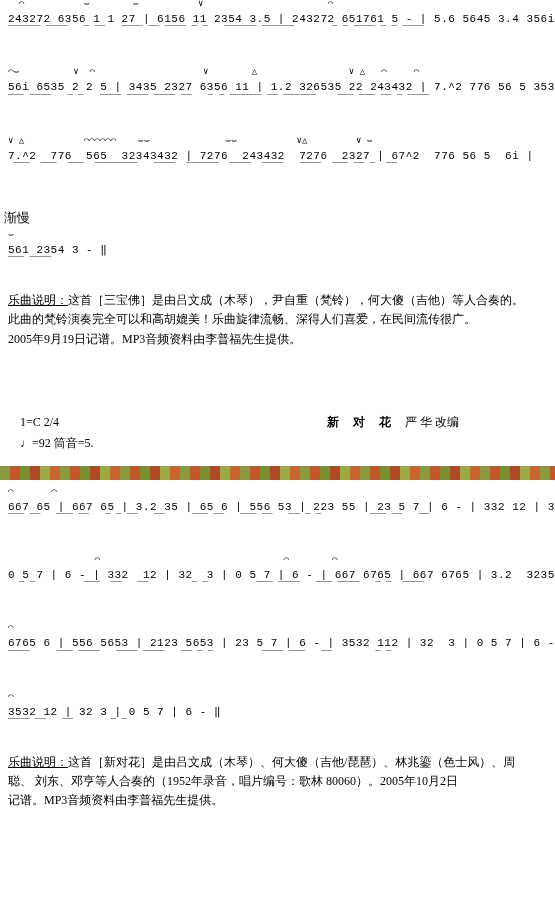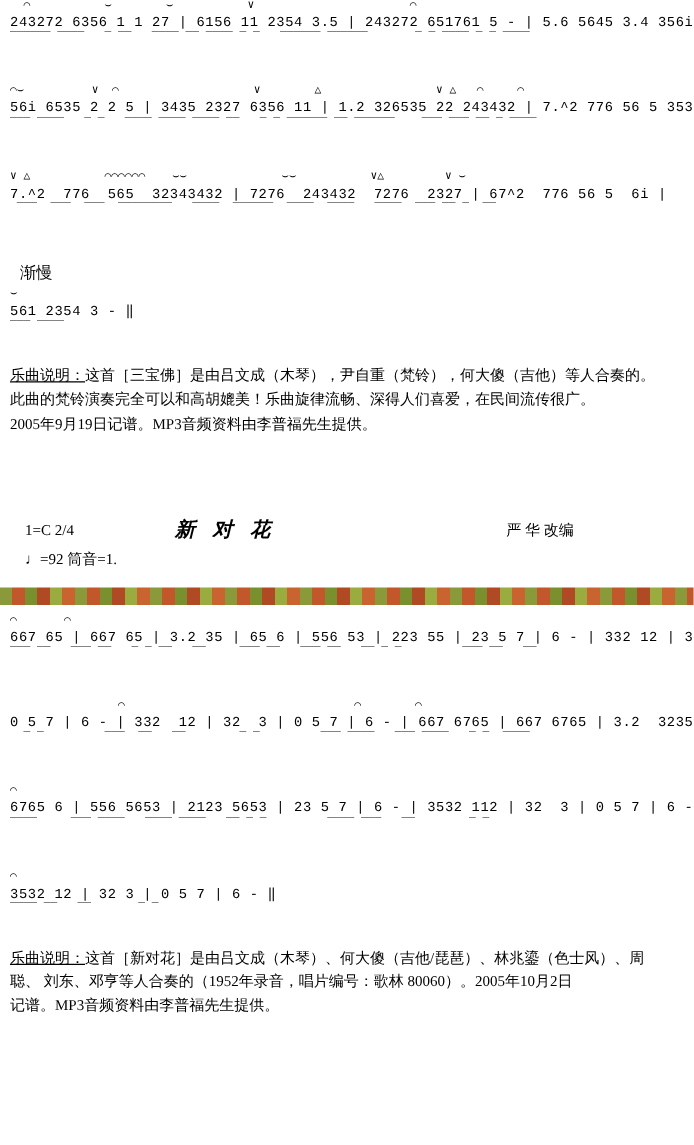--- a/index.html
+++ b/index.html
@@ -33,39 +33,39 @@
     font-size: 9px;
     white-space: pre;
     padding: 0 8px;
     line-height: 0.6;
     height: 8px;
     color: #000;
   }
   .spacer { height: 20px; }
   .spacer-big { height: 32px; }
   .tempo-marking {
-    padding: 4px 16px;
+    padding: 4px 4px;
     font-size: 13px;
   }
   .description {
     padding: 4px 8px;
     font-size: 12px;
     line-height: 1.6;
     color: #000;
   }
   .blue-link { color: #000000; text-decoration: underline; }
   .title-block {
     display: flex;
     justify-content: space-between;
     align-items: center;
     padding: 6px 20px 2px 20px;
     margin-top: 35px;
   }
   .title-left { font-size: 12px; width: 120px; }
-  .title-center { font-size: 16px; letter-spacing: 14px; font-weight: bold; text-align: left; flex: 1; font-style: italic; }
+  .title-center { font-size: 12px; letter-spacing: 14px; font-weight: bold; text-align: right; flex: 1; }
   .title-right { font-size: 12px; width: 130px; text-align: left; }
   .subtitle-block {
     display: flex;
     justify-content: space-between;
     padding: 2px 20px 6px 20px;
     font-size: 12px;
   }
   .ornament-band {
     height: 14px;
     background: repeating-linear-gradient(90deg,
@@ -105,21 +105,21 @@
 </div>
 
 <div class="spacer"></div>
 
 <div class="title-block">
   <div class="title-left">1=C    2/4</div>
   <div class="title-center">新对花</div>
   <div class="title-right">严 华 改编</div>
 </div>
 <div class="subtitle-block">
-  <div>♩=92   筒音=1.</div>
+  <div>♩=92   筒音=5.</div>
 </div>
 
 <div class="ornament-band"></div>
 
 <div class="marks-line">⌒       ⌒</div>
 <div class="notation-line">667 65 | 667 65 | 3.2 35 | 65 6 | 556 53 | 223 55 | 23 5 7 | 6 - | 332 12 | 32 3 |</div>
 <div class="under-line">‾‾‾ ‾‾   ‾‾‾ ‾‾   ‾ ‾ ‾‾   ‾‾     ‾‾‾ ‾‾   ‾‾‾ ‾‾   ‾‾ ‾ ‾         ‾‾‾ ‾‾   ‾‾</div>
 <div class="spacer-big"></div>
 
 <div class="marks-line">                ⌒                                  ⌒        ⌒</div>

